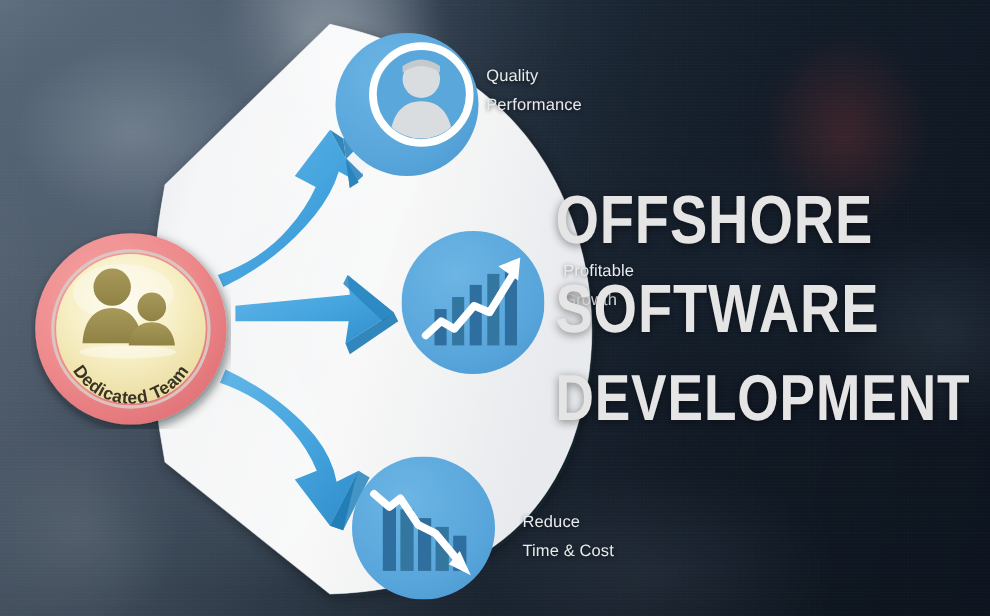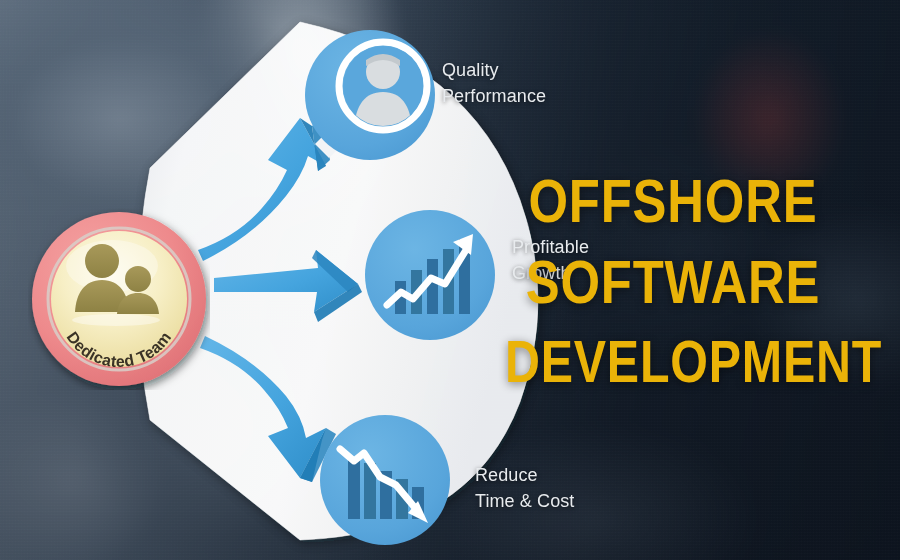--- a/index.html
+++ b/index.html
@@ -62,39 +62,39 @@
     height: 182px;
   }
 
   
   .feature-circle { position: absolute; }
 
   
   .feature-label {
     position: absolute;
     color: #e8ebee;
-    font-size: 18px;
+    font-size: 15px;
     line-height: 26px;
     font-weight: 400;
     letter-spacing: .1px;
     text-shadow: 0 1px 4px rgba(0,0,0,.55);
     white-space: pre-line;
   }
   #label-quality   { left: 442px; top: 57px; }
   #label-growth    { left: 512px; top: 234px; }
   #label-reduce    { left: 463px; top: 462px; margin-left: 12px; }
 
   
   .headline {
     position: absolute;
     right: 22px;
     top: 160px;
     width: 410px;
-    text-align: center;
-    color: #eab308;
+    text-align: left;
+    color: #e5e5e5;
   }
   .headline-line {
     font-family: "Liberation Sans Narrow", "Liberation Sans", sans-serif;
     font-weight: 700;
     font-size: 62px;
     line-height: 81px;
     letter-spacing: 1px;
     text-transform: uppercase;
     transform: scaleX(0.82);
     transform-origin: center;

